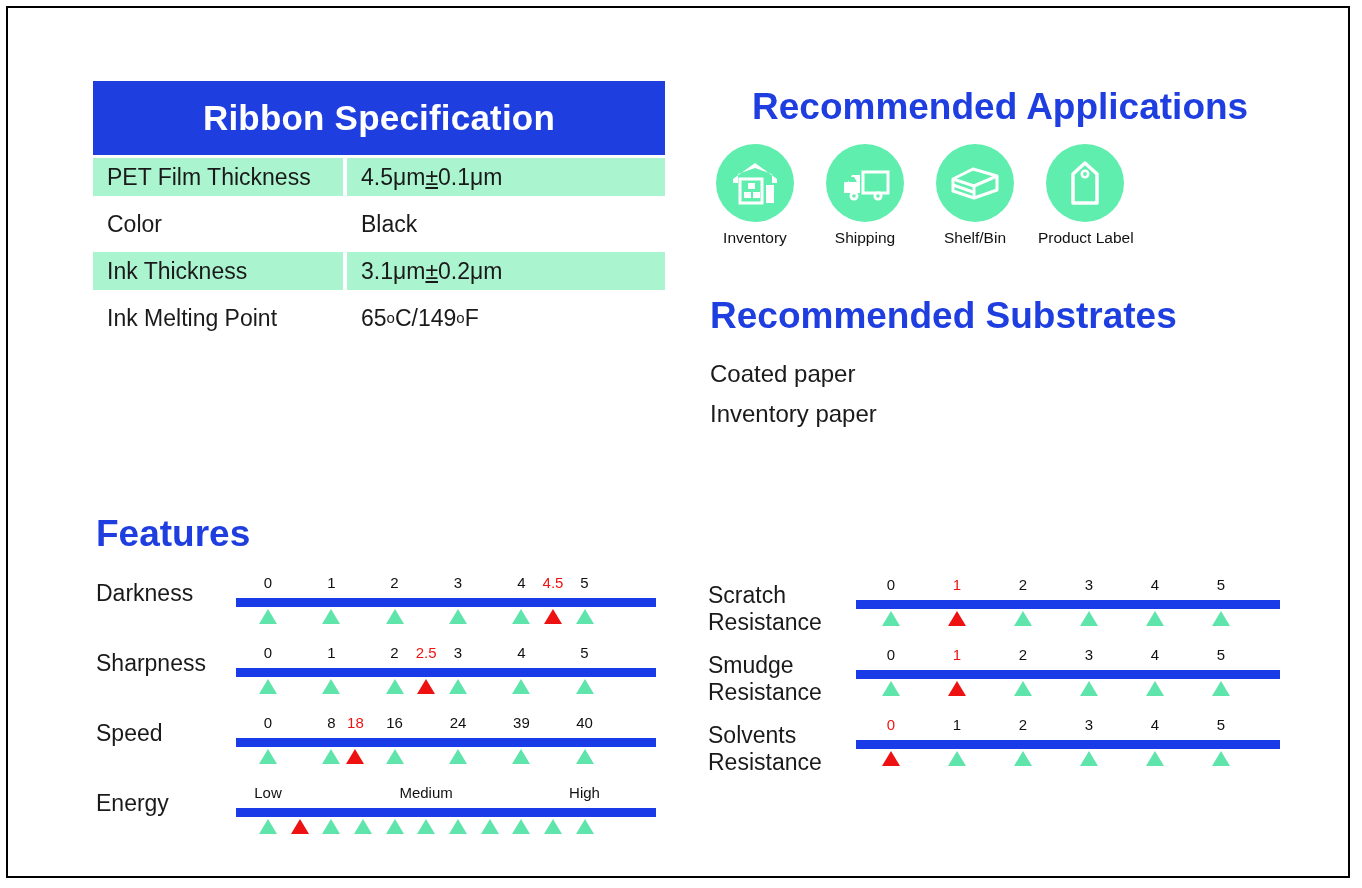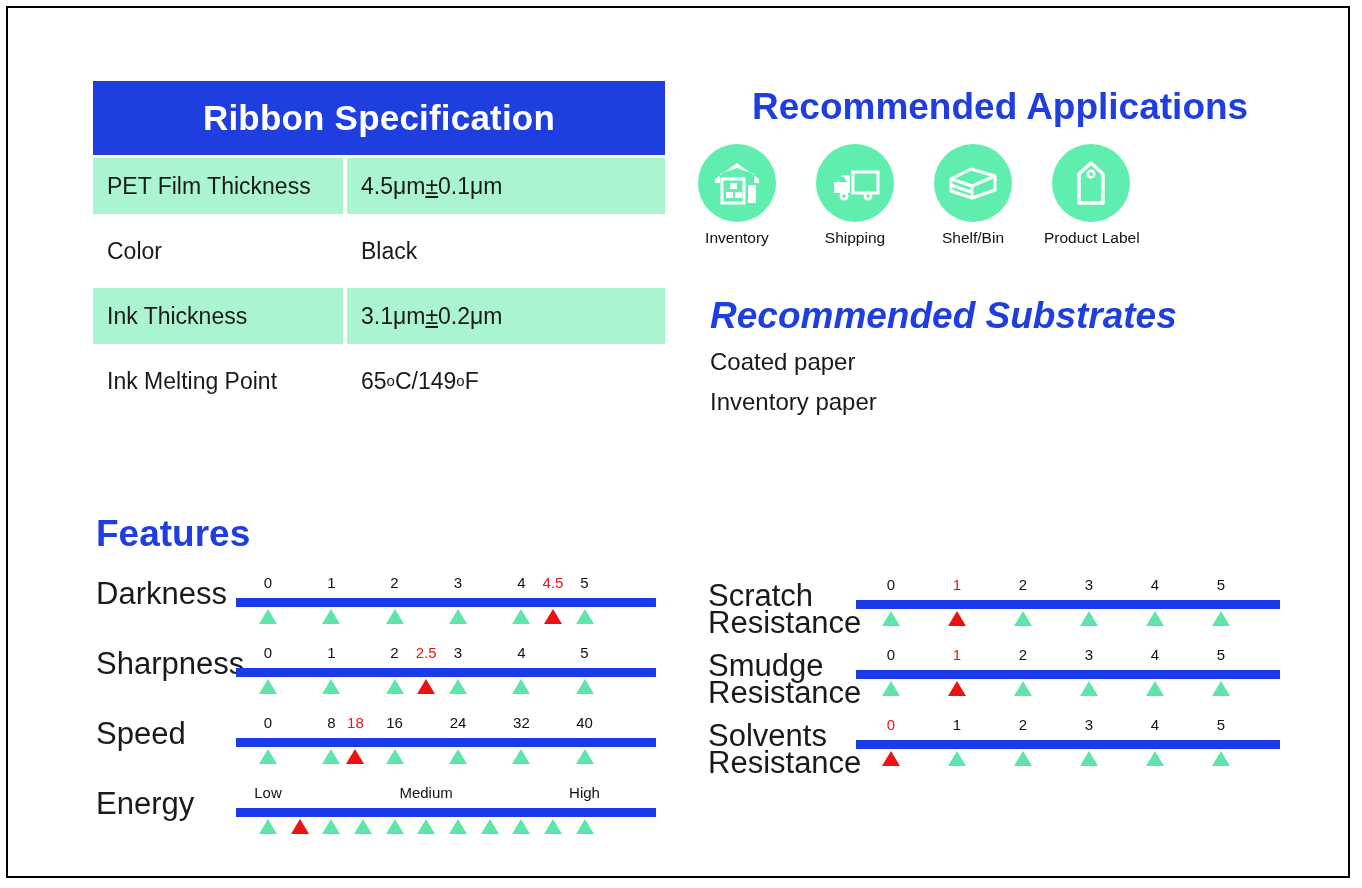--- a/index.html
+++ b/index.html
@@ -37,21 +37,21 @@
     color: #ffffff;
     font-size: 35px;
     font-weight: bold;
     text-align: center;
     line-height: 74px;
     height: 74px;
     letter-spacing: .2px;
   }
   .spec-row {
     display: flex;
-    height: 56px;
+    height: 38px;
     margin-top: 3px;
   }
   .spec-row.gap {
     margin-top: 9px;
   }
   .spec-cell-label {
     width: 250px;
     padding-left: 14px;
     display: flex;
     align-items: center;
@@ -79,24 +79,24 @@
     color: #1f3ee0;
     font-weight: bold;
     font-size: 37px;
     position: absolute;
     white-space: nowrap;
   }
 
   
   .apps {
     position: absolute;
-    left: 682px;
+    left: 700px;
     top: 136px;
     display: flex;
-    gap: 24px;
+    gap: 16px;
   }
   .app {
     width: 94px;
     text-align: center;
   }
   .app-circle {
     width: 78px;
     height: 78px;
     border-radius: 50%;
     background: #5feeae;
@@ -109,21 +109,21 @@
     margin-top: 7px;
     font-size: 15.5px;
     color: #111;
     white-space: nowrap;
   }
 
   
   .substrates {
     position: absolute;
     left: 702px;
-    top: 334px;
+    top: 346px;
   }
   .substrate-line {
     font-size: 24px;
     line-height: 40px;
   }
 
   
   .features-left {
     position: absolute;
     left: 88px;
@@ -135,21 +135,21 @@
     top: 568px;
   }
   .scale-row {
     position: relative;
     height: 70px;
   }
   .scale-label {
     position: absolute;
     left: 0;
     top: 6px;
-    font-size: 31px;
+    font-size: 23px;
     line-height: 27px;
     white-space: pre-line;
   }
   .scale-track {
     position: absolute;
     top: 24px;
     height: 9px;
     background: #1a3ce8;
   }
   .tick-num {
@@ -243,21 +243,21 @@
         <div class="app-circle">
           <svg width="52" height="52" viewBox="0 0 52 52">
             <path d="M26 6 L38 17 L38 46 L14 46 L14 17 Z" fill="none" stroke="#fff" stroke-width="3.5" stroke-linejoin="round"></path>
             <circle cx="26" cy="17" r="3.2" fill="none" stroke="#fff" stroke-width="2.6"></circle>
           </svg>
         </div>
         <div class="app-label">Product Label</div>
       </div>
     </div>
 
-  <div class="h-blue" style="left:702px; top:287px;font-style:italic;">Recommended Substrates</div>
+  <div class="h-blue" style="left:702px; top:287px;">Recommended Substrates</div>
   <div class="substrates" id="substrates-list">
       <div class="substrate-line">Coated paper</div>
       <div class="substrate-line">Inventory paper</div>
     </div>
 
   <div class="h-blue" style="left:88px; top:505px;">Features</div>
 
   <div class="features-left" id="features-left">
       <div class="scale-row" style="height: 70px;">
         <div class="scale-label">Darkness</div>
@@ -301,21 +301,21 @@
         <div class="tick-num" style="left: 172px;">0</div>
         <div class="tri" style="left: 172px;"></div>
         <div class="tick-num" style="left: 235.46px;">8</div>
         <div class="tri" style="left: 235.46px;"></div>
         <div class="tick-num active" style="left: 259.4px;">18</div>
         <div class="tri active" style="left: 259.4px;"></div>
         <div class="tick-num" style="left: 298.54px;">16</div>
         <div class="tri" style="left: 298.54px;"></div>
         <div class="tick-num" style="left: 362px;">24</div>
         <div class="tri" style="left: 362px;"></div>
-        <div class="tick-num" style="left: 425.46px;">32</div>
+        <div class="tick-num" style="left: 425.46px;">39</div>
         <div class="tri" style="left: 425.46px;"></div>
         <div class="tick-num" style="left: 488.54px;">40</div>
         <div class="tri" style="left: 488.54px;"></div>
       </div>
       <div class="scale-row" style="height: 70px;">
         <div class="scale-label">Energy</div>
         <div class="scale-track" style="left: 140px; width: 420px;"></div>
         <div class="tick-num" style="left: 172px;">Low</div>
         <div class="tri" style="left: 172px;"></div>
         <div class="tri active" style="left: 203.54px;"></div>

